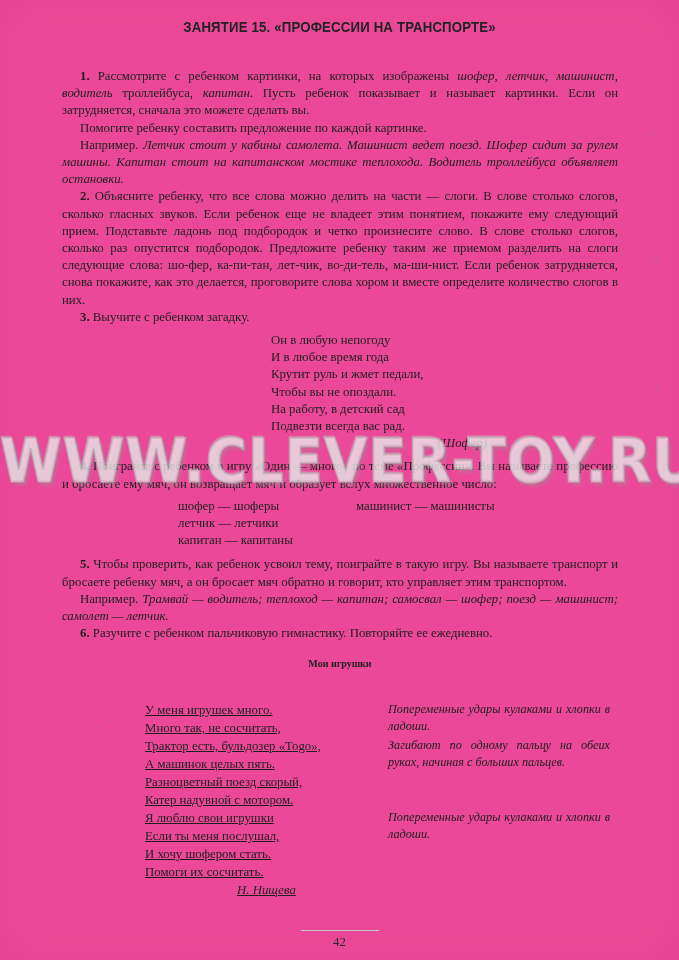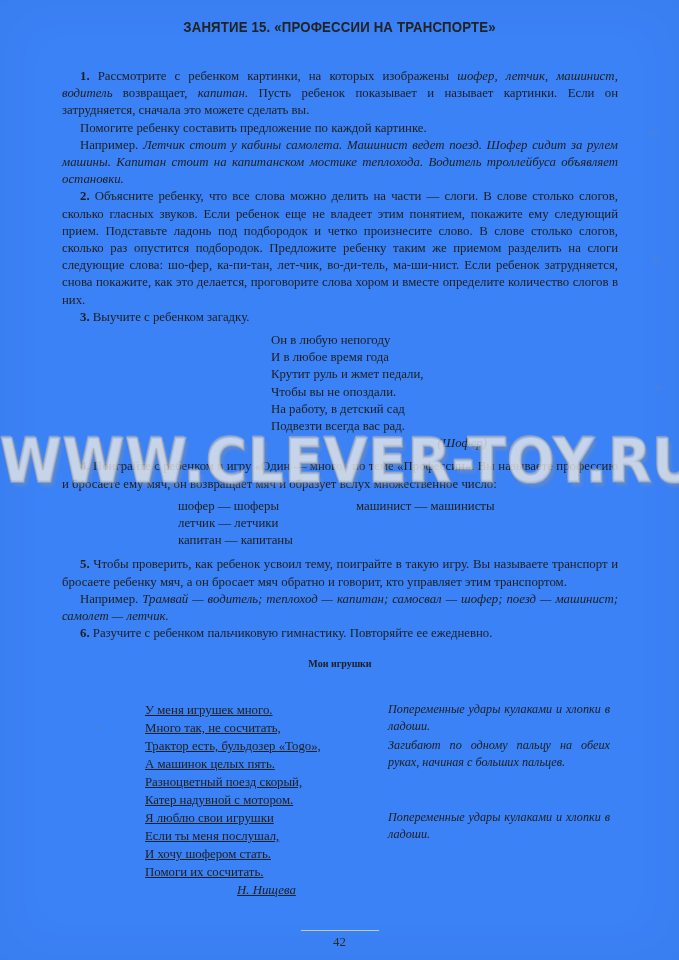--- a/index.html
+++ b/index.html
@@ -1,19 +1,19 @@
 <!DOCTYPE html>
 <html lang="ru"><head>
 <meta charset="utf-8">
 <style>
   html,body{margin:0;padding:0;background:#e8e8e8;}
   .page{
     position:relative;
     width:679px;height:960px;
-    background:#3b82f6;
+    background:#ec4899;
     box-shadow:inset 0 0 60px rgba(0,0,0,0.035);
     overflow:hidden;
     font-family:"Liberation Serif", serif;
     color:#1e1e1e;
   }
   .title{
     position:absolute;top:18px;left:0;width:100%;
     margin:0;text-align:center;
     font-family:"Liberation Sans", sans-serif;
     font-weight:700;font-size:15px;color:#222;
@@ -75,21 +75,21 @@
 </style>
 </head>
 <body>
 
 <div class="page">
 
   <h1 class="title">ЗАНЯТИЕ 15. «ПРОФЕССИИ НА ТРАНСПОРТЕ»</h1>
 
   <div class="content">
 
-    <p class="para"><span class="b">1.</span><span> Рассмотрите с ребенком картинки, на которых изображены </span><span class="i">шофер, летчик, машинист, водитель</span><span> возвращает, </span><span class="i">капитан</span><span>. Пусть ребенок показывает и называет картинки. Если он затрудняется, сначала это можете сделать вы.</span></p>
+    <p class="para"><span class="b">1.</span><span> Рассмотрите с ребенком картинки, на которых изображены </span><span class="i">шофер, летчик, машинист, водитель</span><span> троллейбуса, </span><span class="i">капитан</span><span>. Пусть ребенок показывает и называет картинки. Если он затрудняется, сначала это можете сделать вы.</span></p>
 
     <p class="para"><span>Помогите ребенку составить предложение по каждой картинке.</span></p>
 
     <p class="para"><span>Например. </span><span class="i">Летчик стоит у кабины самолета. Машинист ведет поезд. Шофер сидит за рулем машины. Капитан стоит на капитанском мостике теплохода. Водитель троллейбуса объявляет остановки.</span></p>
 
     <p class="para"><span class="b">2.</span><span> Объясните ребенку, что все слова можно делить на части — слоги. В слове столько слогов, сколько гласных звуков. Если ребенок еще не владеет этим понятием, покажите ему следующий прием. Подставьте ладонь под подбородок и четко произнесите слово. В слове столько слогов, сколько раз опустится подбородок. Предложите ребенку таким же приемом разделить на слоги следующие слова: шо-фер, ка-пи-тан, лет-чик, во-ди-тель, ма-ши-нист. Если ребенок затрудняется, снова покажите, как это делается, проговорите слова хором и вместе определите количество слогов в них.</span></p>
 
     <p class="para"><span class="b">3.</span><span> Выучите с ребенком загадку.</span></p>
 
     <div class="riddle">

